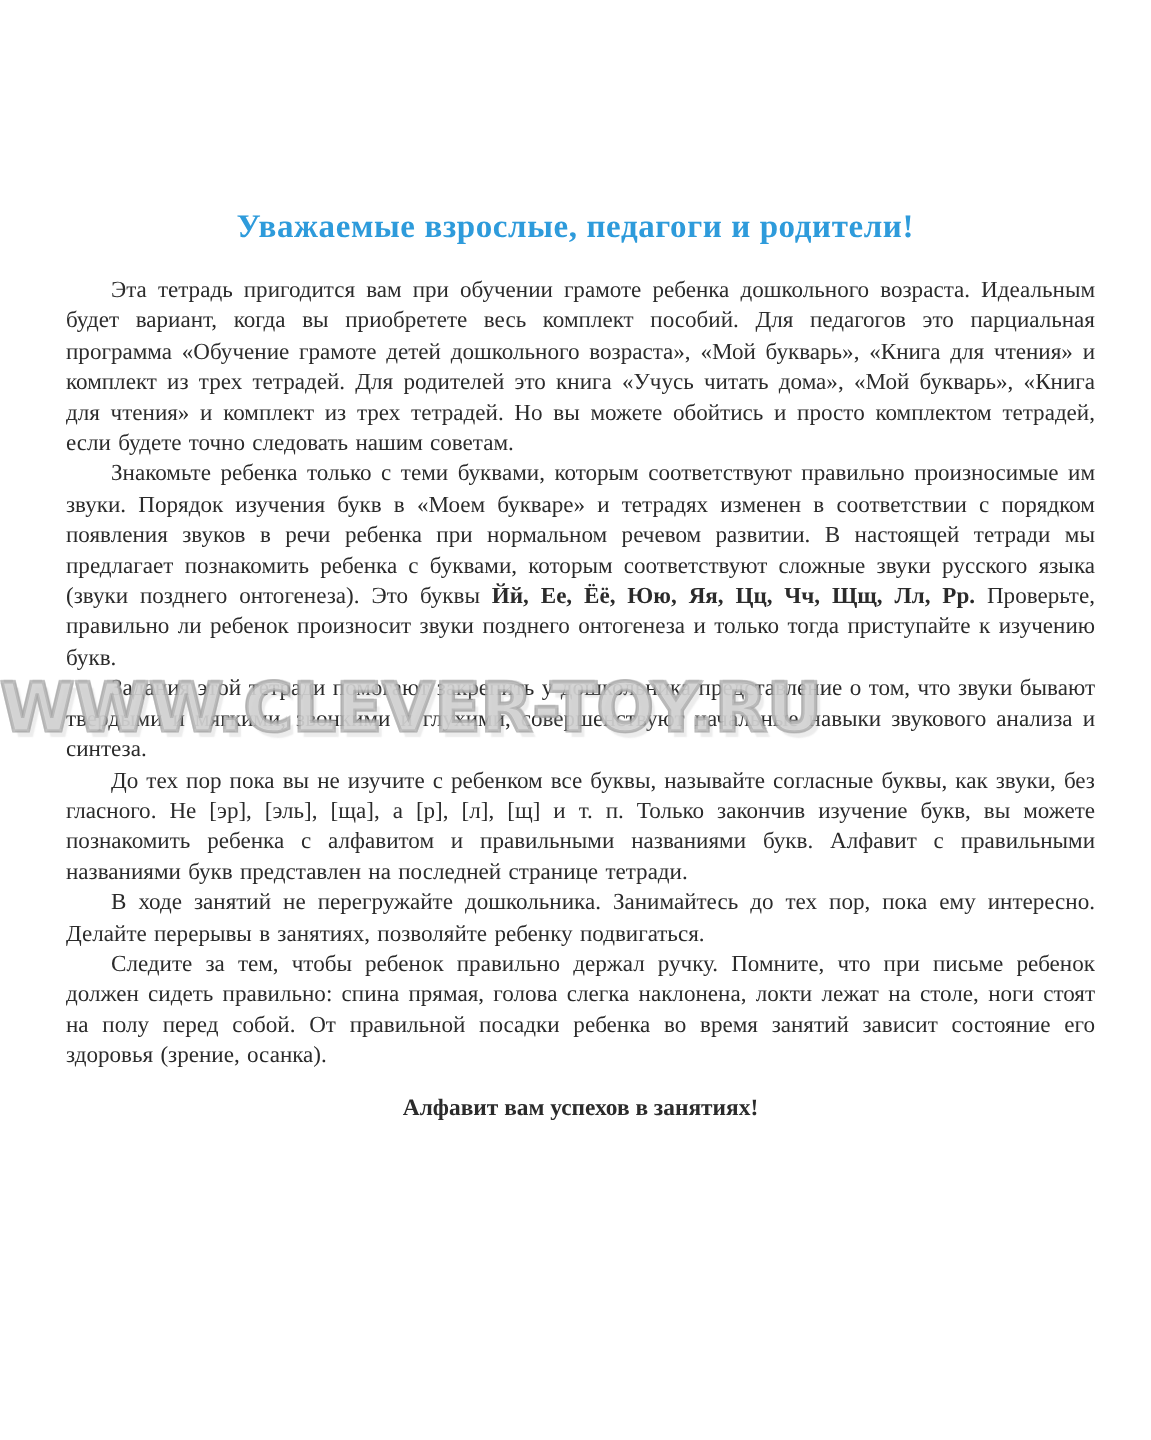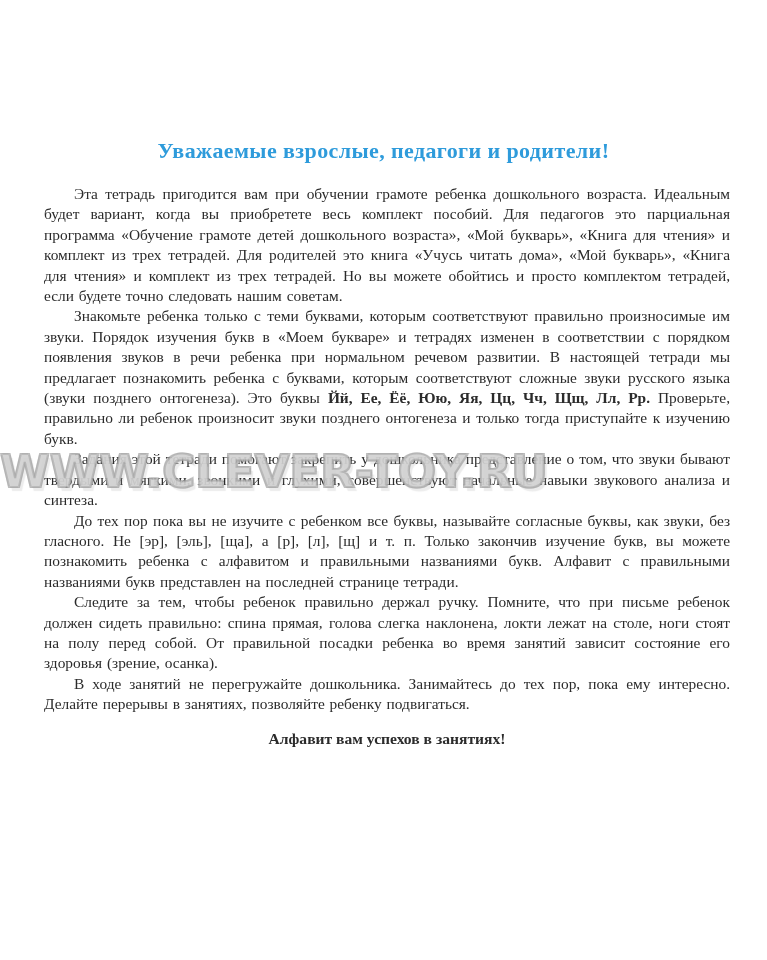--- a/index.html
+++ b/index.html
@@ -77,20 +77,20 @@
 
 <div class="sheet" style="background: rgb(255, 255, 255);">
   <h1 class="title" style="color: rgb(46, 155, 219);">Уважаемые взрослые, педагоги и родители!</h1>
 
   <div class="content" style="color: rgb(43, 43, 43);">
     <div>
         <p class="para"><span>Эта тетрадь пригодится вам при обучении грамоте ребенка дошкольного возраста. Идеальным будет вариант, когда вы приобретете весь комплект пособий. Для педагогов это парциальная программа «Обучение грамоте детей дошкольного возраста», «Мой букварь», «Книга для чтения» и комплект из трех тетрадей. Для родителей это книга «Учусь читать дома», «Мой букварь», «Книга для чтения» и комплект из трех тетрадей. Но вы можете обойтись и просто комплектом тетрадей, если будете точно следовать нашим советам.</span></p>
         <p class="para"><span>Знакомьте ребенка только с теми буквами, которым соответствуют правильно произносимые им звуки. Порядок изучения букв в «Моем букваре» и тетрадях изменен в соответствии с порядком появления звуков в речи ребенка при нормальном речевом развитии. В настоящей тетради мы предлагает познакомить ребенка с буквами, которым соответствуют сложные звуки русского языка (звуки позднего онтогенеза). Это буквы </span><b>Йй, Ее, Ёё, Юю, Яя, Цц, Чч, Щщ, Лл, Рр.</b><span> Проверьте, правильно ли ребенок произносит звуки позднего онтогенеза и только тогда приступайте к изучению букв.</span></p>
         <p class="para"><span>Задания этой тетради помогают закрепить у дошкольника представление о том, что звуки бывают твердыми и мягкими, звонкими и глухими, совершенствуют начальные навыки звукового анализа и синтеза.</span></p>
         <p class="para"><span>До тех пор пока вы не изучите с ребенком все буквы, называйте согласные буквы, как звуки, без гласного. Не [эр], [эль], [ща], а [р], [л], [щ] и т. п. Только закончив изучение букв, вы можете познакомить ребенка с алфавитом и правильными названиями букв. Алфавит с правильными названиями букв представлен на последней странице тетради.</span></p>
+        <p class="para"><span>В ходе занятий не перегружайте дошкольника. Занимайтесь до тех пор, пока ему интересно. Делайте перерывы в занятиях, позволяйте ребенку подвигаться.</span></p>
         <p class="para"><span>Следите за тем, чтобы ребенок правильно держал ручку. Помните, что при письме ребенок должен сидеть правильно: спина прямая, голова слегка наклонена, локти лежат на столе, ноги стоят на полу перед собой. От правильной посадки ребенка во время занятий зависит состояние его здоровья (зрение, осанка).</span></p>
-        <p class="para"><span>В ходе занятий не перегружайте дошкольника. Занимайтесь до тех пор, пока ему интересно. Делайте перерывы в занятиях, позволяйте ребенку подвигаться.</span></p>
       </div>
     <p class="closing">Алфавит вам успехов в занятиях!</p>
   </div>
 
   <div class="watermark">WWW.CLEVER-TOY.RU</div>
 </div>
 
 </body></html>

